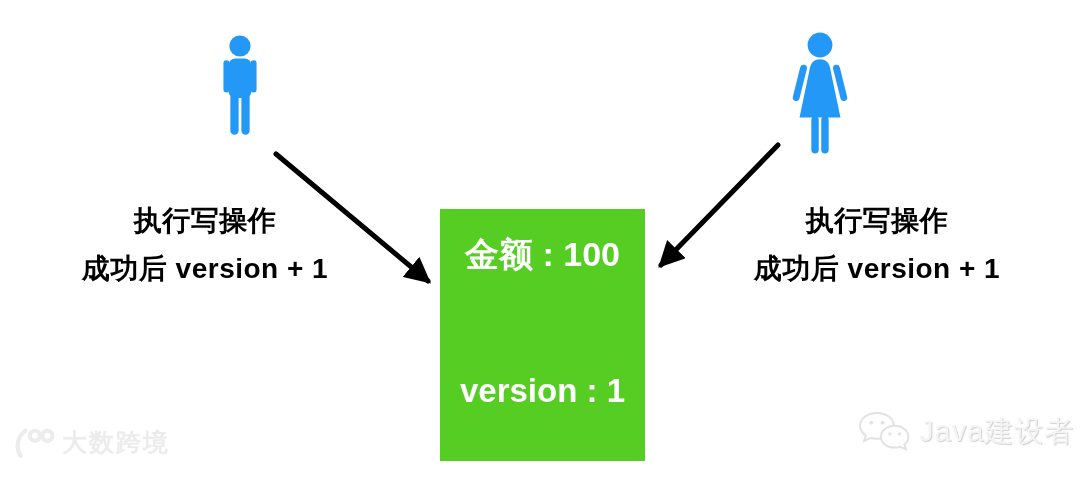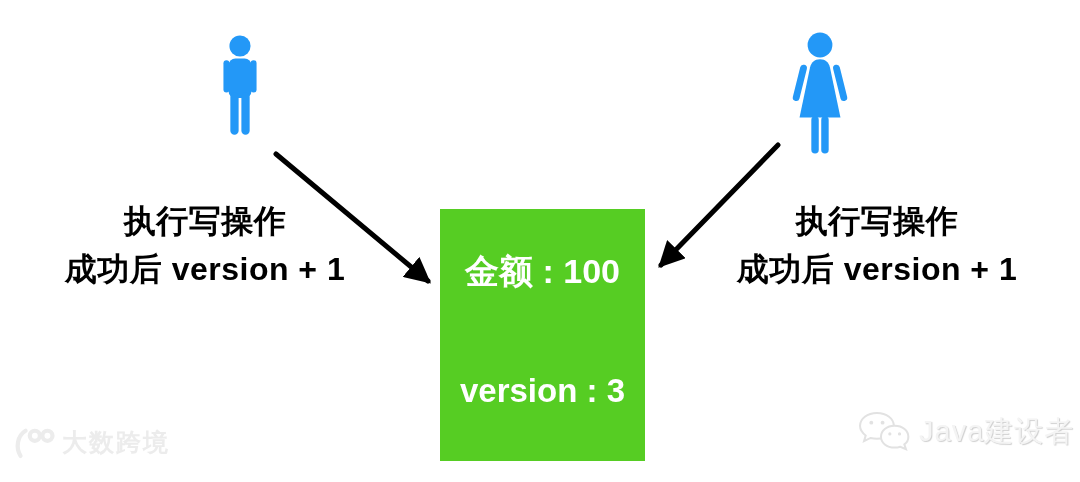--- a/index.html
+++ b/index.html
@@ -7,34 +7,34 @@
   .canvas {
     position:relative; width:1080px; height:482px;
     background:#ffffff; overflow:hidden; margin:0 auto;
   }
   .person { position:absolute; }
   .person-left  { left:217px; top:32px; width:46px; height:121px; }
   .person-right { left:789px; top:31px; width:62px; height:126px; }
   .arrows { position:absolute; left:0; top:0; width:1080px; height:482px; pointer-events:none; }
   .note {
     position:absolute; width:366px; text-align:center;
-    font-size:32px; font-weight:700; color:#000000; line-height:48px;
+    font-size:28px; font-weight:700; color:#000000; line-height:48px;
     letter-spacing:0.5px; white-space:nowrap;
   }
   .note-left  { left:22px;  top:197px; }
   .note-right { left:694px; top:197px; }
   .record-box {
     position:absolute; left:440px; top:209px; width:205px; height:252px;
     background:#56cd23;
   }
   .record-line {
     position:absolute; left:0; width:100%; text-align:center;
     color:#ffffff; font-weight:700; white-space:nowrap;
   }
-  .record-amount  { top:40px;  font-size:34px; }
+  .record-amount  { top:23px;  font-size:34px; }
   .record-version { top:163px; font-size:33px; }
   .wm { position:absolute; display:flex; align-items:center; }
   .wm-left { left:12px; top:424px; gap:6px; }
   .wm-left .wm-text {
     font-size:25px; font-weight:700; color:#ececec; letter-spacing:2px; white-space:nowrap;
   }
   .wm-right { left:856px; top:408px; gap:5px; }
   .wm-right .wm-text {
     font-size:29px; font-weight:400; color:#f4f4f4;
     text-shadow:1px 1px 1px #cfcfcf; letter-spacing:1px; white-space:nowrap;
@@ -87,21 +87,21 @@
     <div>成功后 version + 1</div>
   </div>
 
   <div class="note note-right">
     <div>执行写操作</div>
     <div>成功后 version + 1</div>
   </div>
 
   <div class="record-box">
     <div class="record-line record-amount">金额 : 100</div>
-    <div class="record-line record-version">version : 3</div>
+    <div class="record-line record-version">version : 1</div>
   </div>
 
   <div class="wm wm-left">
     <span class="icon-wrap">
       <svg viewBox="0 0 52 44" width="44" height="37">
         <g fill="none" stroke="#ececec" stroke-width="5" stroke-linecap="round">
           <path d="M10,38 C4,28 6,14 16,8"></path>
           <circle cx="27" cy="14" r="6"></circle>
           <circle cx="42" cy="14" r="6"></circle>
         </g>

